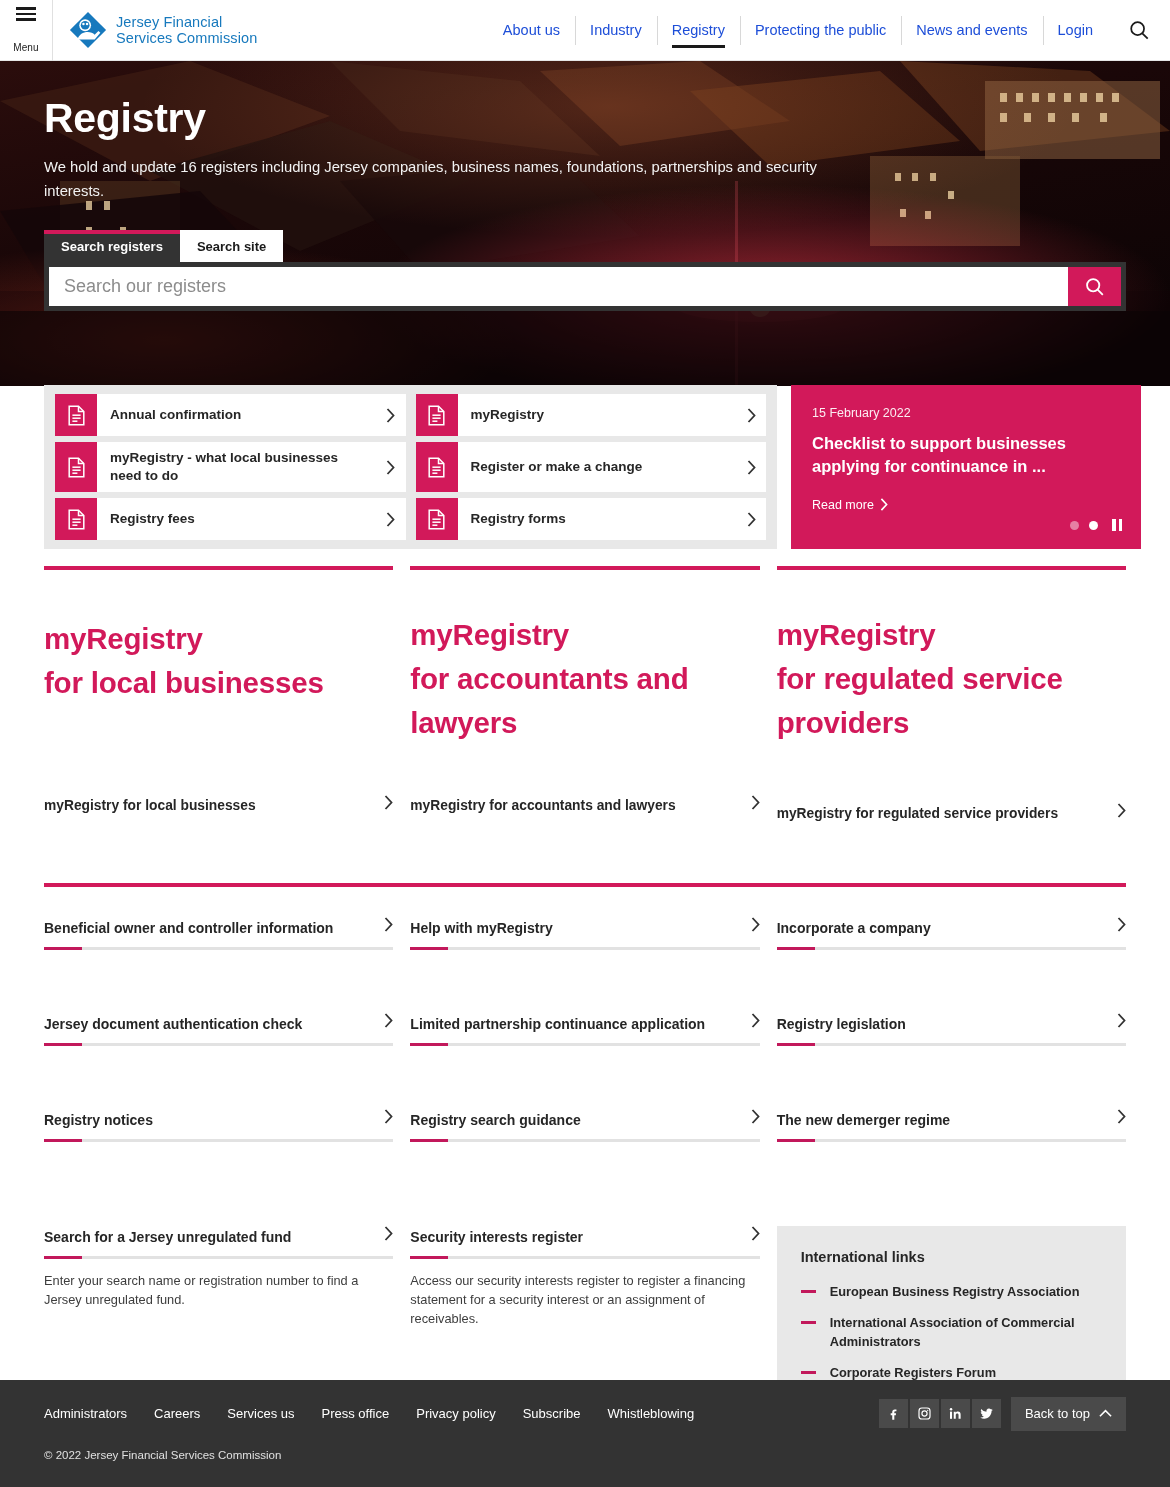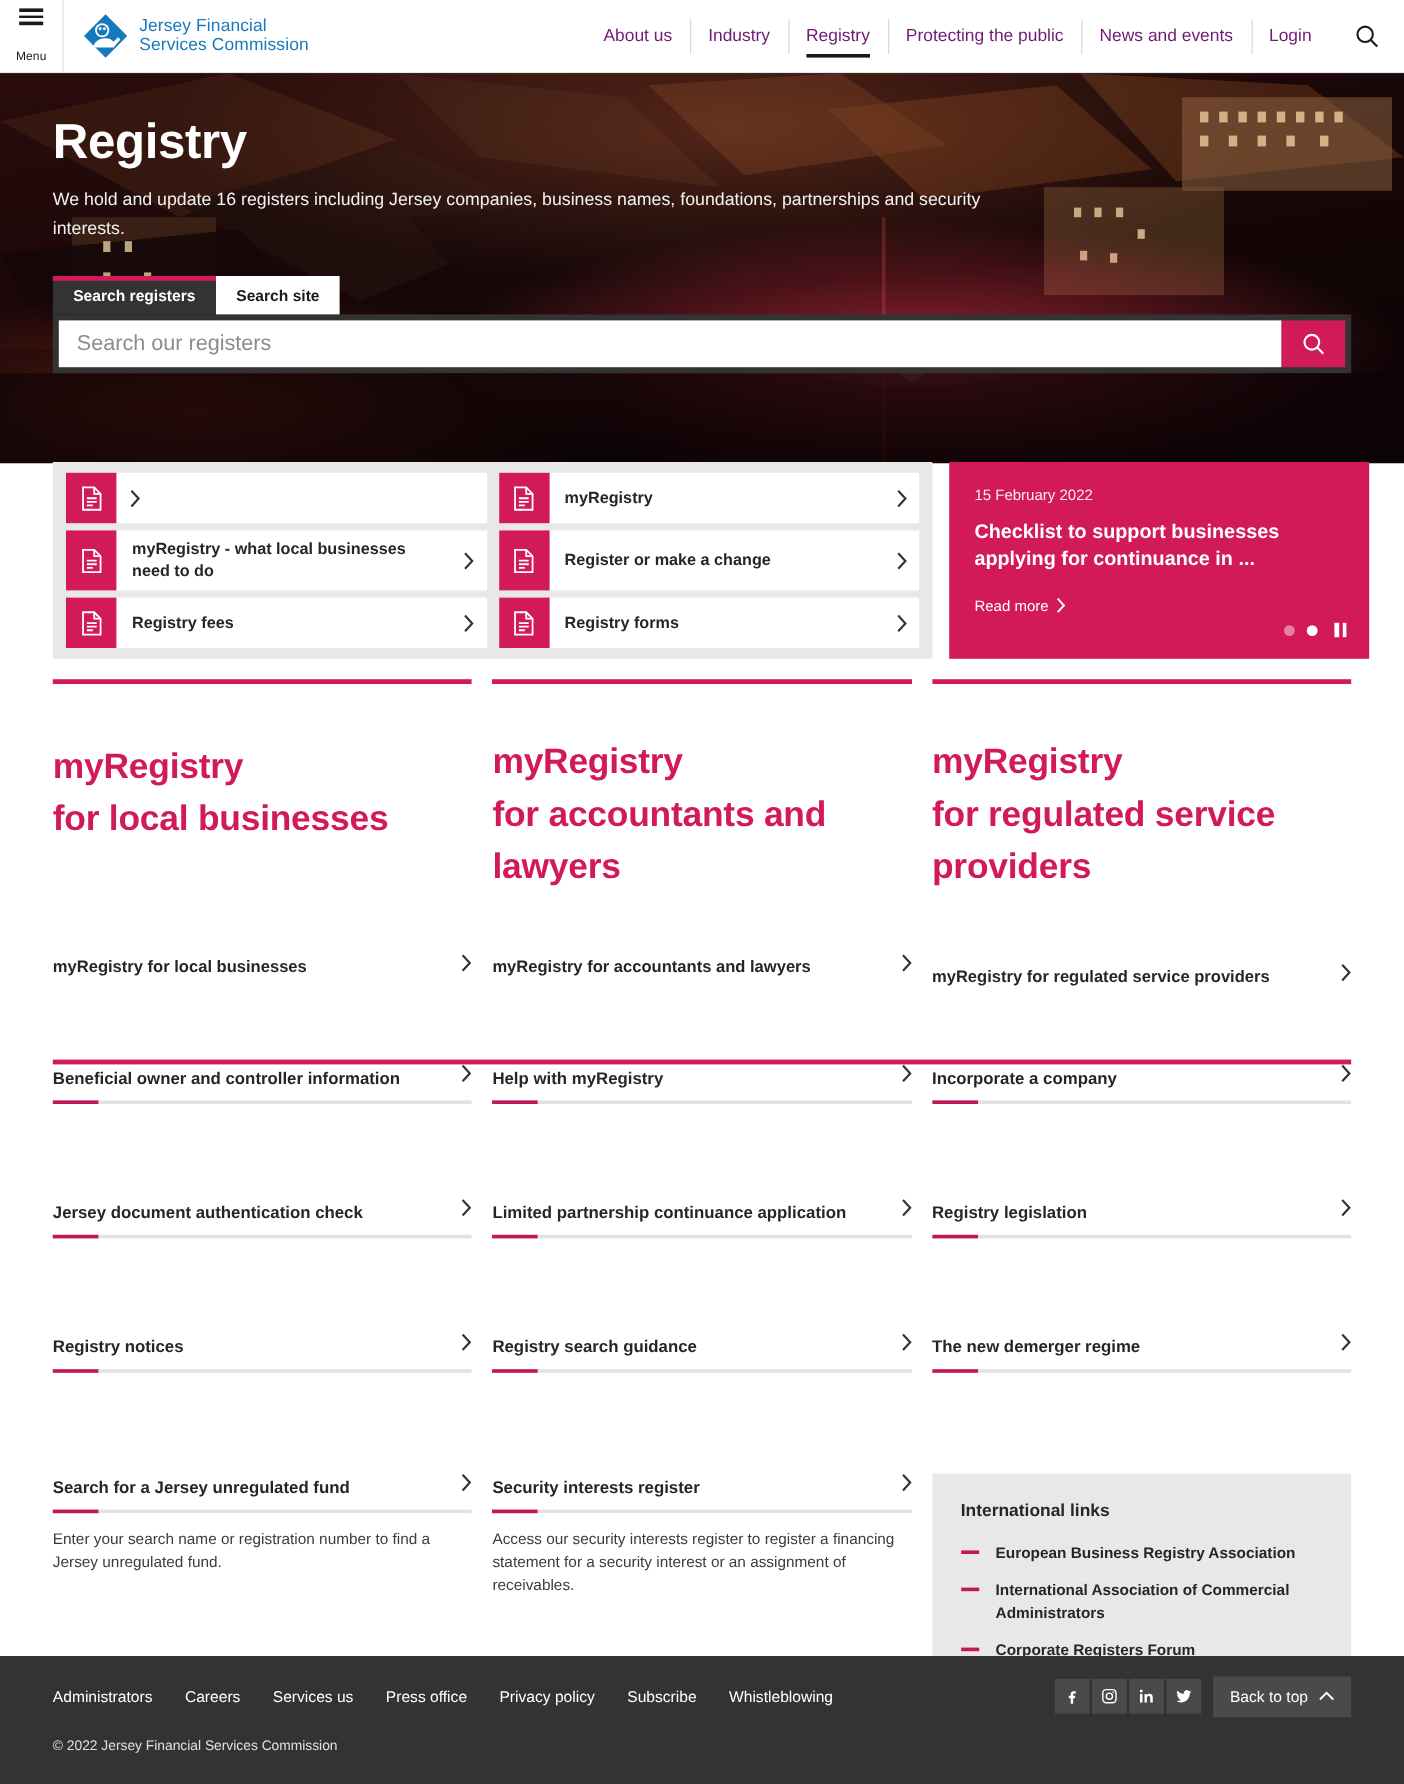--- a/index.html
+++ b/index.html
@@ -58,21 +58,21 @@
     margin-left: auto;
     display: flex;
     align-items: stretch;
     height: 61px;
   }
   .nav-item {
     display: flex;
     align-items: center;
     padding: 0 15px;
     font-size: 14.5px;
-    color: #701a75;
+    color: #1d4ed8;
     position: relative;
     cursor: pointer;
     white-space: nowrap;
   }
   .nav-item + .nav-item::before {
     content: "";
     position: absolute;
     left: 0; top: 16px; bottom: 16px;
     width: 1px;
     background: #d8d8d8;
@@ -287,21 +287,22 @@
   .promo-b { min-height: 258px; }
   .promo-c { min-height: 258px; }
   .promo-c .promo-title, .promo-b .promo-title { margin-top: 43px; }
   .promo-a .promo-link, .promo-b .promo-link { padding-bottom: 8px; }
 
   
   .grid-rule { height: 4px; background: #d2195a; margin-top: 59px; }
   .lgrid {
     display: grid;
     grid-template-columns: 1fr 1fr 1fr;
-    gap: 16px 17px;
+    gap: 0 17px;
+    margin-top: 30px;
   }
   .lcell { height: 96px; }
   .lcard { cursor: pointer; }
   .lcard-top {
     display: flex;
     align-items: flex-start;
     justify-content: space-between;
     gap: 12px;
     min-height: 22px;
   }
@@ -556,20 +557,21 @@
     <div class="ql">
       <span class="ql-ico">
         <svg width="17" height="21" viewBox="0 0 17 21" fill="none" stroke="#ffffff" stroke-width="1.5">
           <path d="M1.2 1.2h9.3l5.3 5.3v13.3H1.2z"></path>
             <path d="M10.5 1.2v5.3h5.3"></path>
           <line x1="4.4" y1="10.2" x2="12.6" y2="10.2"></line>
             <line x1="4.4" y1="13.2" x2="12.6" y2="13.2"></line>
             <line x1="4.4" y1="16.2" x2="9.4" y2="16.2"></line>
         </svg>
       </span>
+      <span class="ql-label">Annual confirmation</span>
       <span class="ql-chev">
         <svg width="9" height="15" viewBox="0 0 9 15" fill="none" stroke="#333" stroke-width="1.8">
             <polyline points="1.5,1 7.5,7.5 1.5,14"></polyline>
           </svg>
       </span>
     </div>
 
     <div class="ql">
       <span class="ql-ico">
         <svg width="17" height="21" viewBox="0 0 17 21" fill="none" stroke="#ffffff" stroke-width="1.5">

